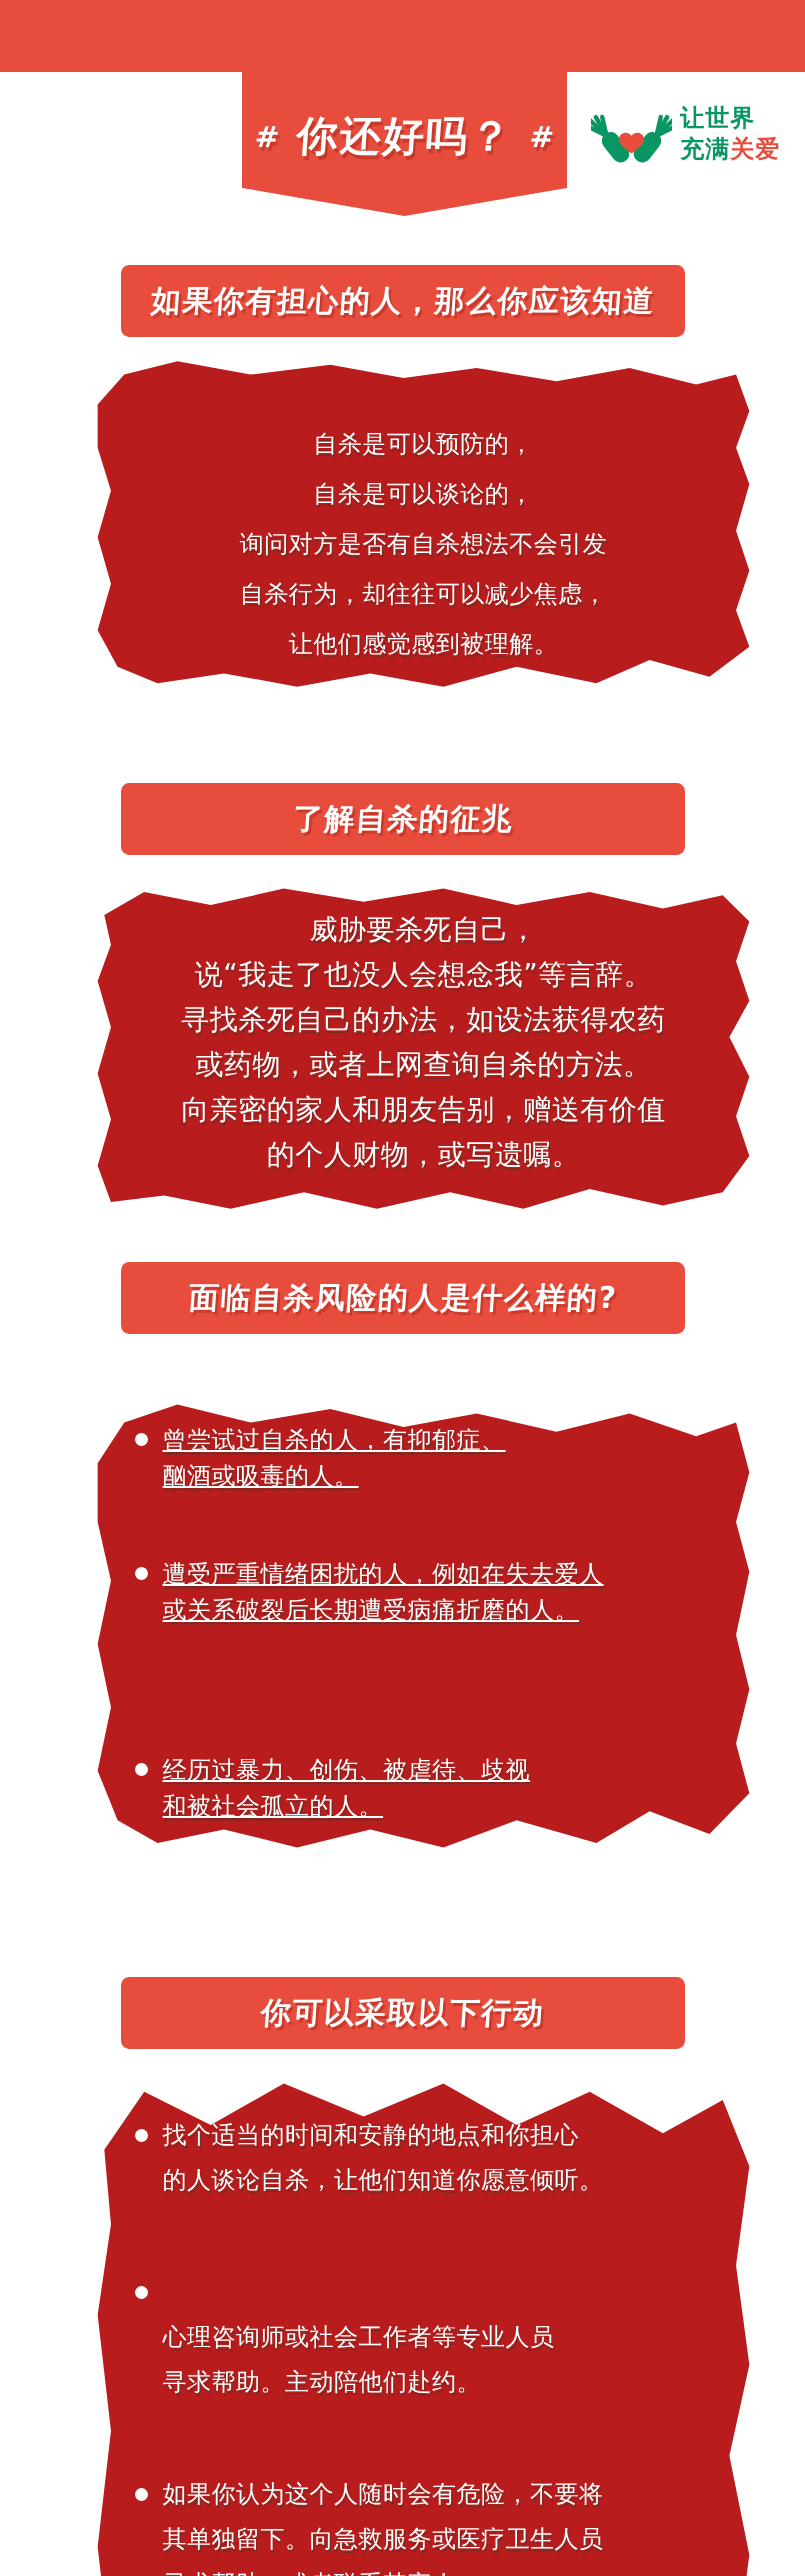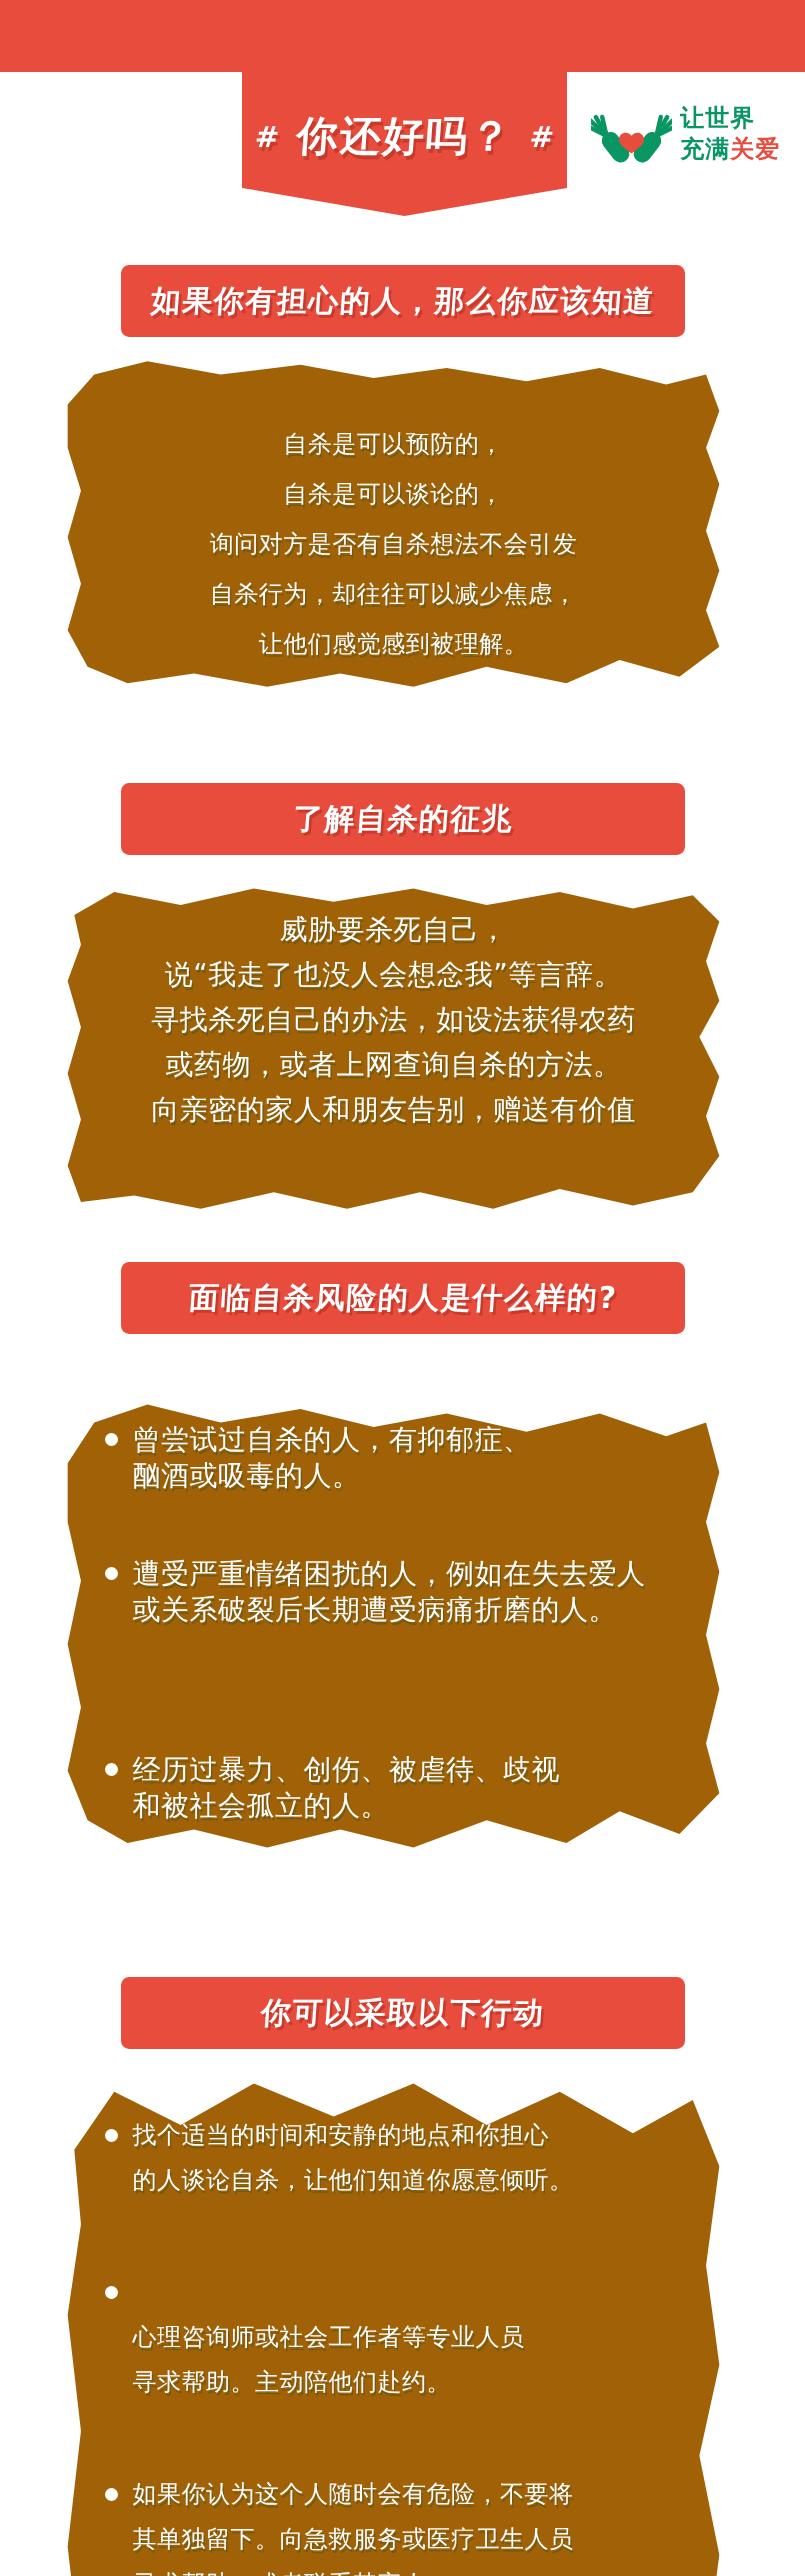--- a/index.html
+++ b/index.html
@@ -30,33 +30,33 @@
     position:absolute;left:121px;width:564px;height:72px;background:#E84C3D;border-radius:8.2px;
     display:flex;align-items:center;justify-content:center;
   }
   .bar span{
     color:#fff;font-weight:800;font-size:30px;letter-spacing:1.5px;
     transform:skewX(-4deg);
     text-shadow:2.6px 3.1px 0 rgba(140,25,15,.35);
   }
   
   .blob{
-    position:absolute;left:61px;width:665px;background:#a16207;color:#fff;box-sizing:border-box;
+    position:absolute;left:91px;width:665px;background:#b91c1c;color:#fff;box-sizing:border-box;
     text-shadow:1.5px 2.6px 0 rgba(0,70,45,.28);
   }
   .clipA{clip-path:polygon(1% 14%,5% 5%,13% 1%,24% 5%,36% 2%,47% 6%,58% 3%,70% 7%,81% 3%,91% 8%,97% 5%,99% 16%,97% 27%,99% 38%,97% 52%,99% 64%,97% 76%,99% 87%,93% 96%,84% 91%,76% 98%,64% 93%,53% 99%,42% 95%,31% 99%,20% 95%,10% 98%,4% 93%,1% 82%,3% 68%,1% 54%,3% 40%,1% 27%);}
   .clipB{clip-path:polygon(2% 10%,8% 3%,18% 7%,29% 2%,41% 6%,53% 2%,64% 7%,75% 3%,86% 8%,95% 4%,99% 12%,97% 24%,99% 36%,96% 47%,99% 59%,97% 71%,99% 83%,95% 94%,86% 98%,75% 93%,65% 99%,54% 94%,43% 99%,32% 94%,21% 99%,11% 95%,3% 97%,1% 86%,3% 72%,1% 58%,3% 44%,1% 30%,3% 19%);}
   .blob p{margin:0;}
   .blob.center{text-align:center;}
   .blob1{top:358px;height:332px;padding-top:61px;}
   .blob1 p{font-size:24px;line-height:50px;letter-spacing:0.5px;}
   .blob2{top:882px;height:330px;padding-top:25px;}
   .blob2 p{font-size:28px;line-height:45px;letter-spacing:0.5px;}
   .blob3{top:1400px;height:452px;padding:21.6px 46px 0 50px;}
-  .blob3 p{font-size:28px;line-height:36px;letter-spacing:0.5px;}
+  .blob3 p{font-size:24px;line-height:36px;letter-spacing:0.5px;text-decoration:underline;}
   .blob4{top:2067px;height:827px;padding:46px 36px 0 50px;}
   .blob4 p{font-size:24px;line-height:45px;letter-spacing:0.5px;}
   .bullet{position:relative;padding-left:21.6px;}
   .bullet::before{
     content:"";position:absolute;left:-6.2px;width:13px;height:13px;border-radius:50%;background:#fff;
   }
   .blob3 .bullet::before{top:11.3px;}
   .blob4 .bullet::before{top:16px;}
   .mb120{margin-bottom:62px !important;}
   .mb240{margin-bottom:124px !important;}
@@ -115,20 +115,21 @@
 
   <div class="bar" style="top:783px">
     <span>了解自杀的征兆</span>
   </div>
   <div class="blob blob2 center clipB">
     <p>威胁要杀死自己，</p>
     <p>说“我走了也没人会想念我”等言辞。</p>
     <p>寻找杀死自己的办法，如设法获得农药</p>
     <p>或药物，或者上网查询自杀的方法。</p>
     <p>向亲密的家人和朋友告别，赠送有价值</p>
+    <p>的个人财物，或写遗嘱。</p>
   </div>
 
   <div class="bar" style="top:1262px">
     <span>面临自杀风险的人是什么样的?</span>
   </div>
   <div class="blob blob3 clipA">
     <p class="bullet mb120"><span>曾尝试过自杀的人，有抑郁症、</span><br><span>酗酒或吸毒的人。</span></p>
     <p class="bullet mb240"><span>遭受严重情绪困扰的人，例如在失去爱人</span><br><span>或关系破裂后长期遭受病痛折磨的人。</span></p>
     <p class="bullet"><span>经历过暴力、创伤、被虐待、歧视</span><br><span>和被社会孤立的人。</span></p>
   </div>

